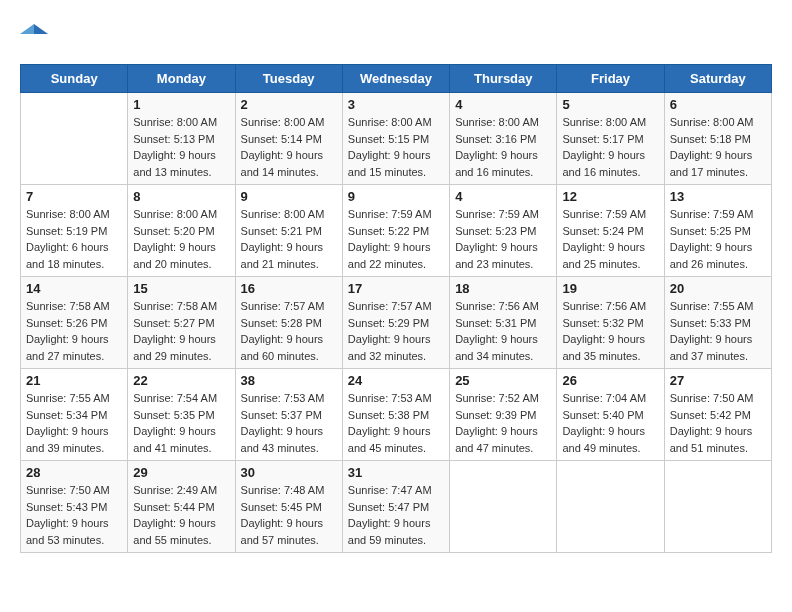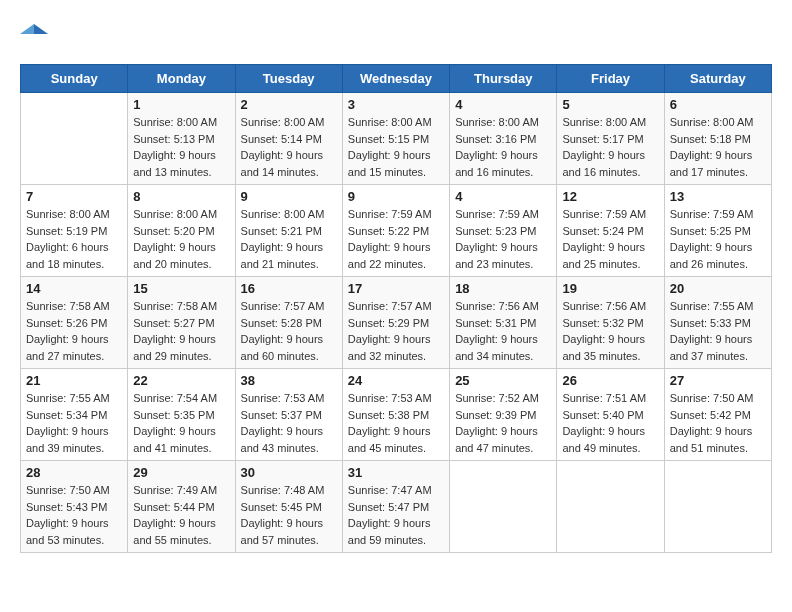--- a/index.html
+++ b/index.html
@@ -326,21 +326,21 @@
           <span class="day-number">25</span>
           <div class="day-info">
             <span>Sunrise: 7:52 AM</span><br>
             <span>Sunset: 9:39 PM</span><br>
             <span>Daylight: 9 hours and 47 minutes.</span>
           </div>
         </td>
         <td>
           <span class="day-number">26</span>
           <div class="day-info">
-            <span>Sunrise: 7:51 AM</span><br>
+            <span>Sunrise: 7:04 AM</span><br>
             <span>Sunset: 5:40 PM</span><br>
             <span>Daylight: 9 hours and 49 minutes.</span>
           </div>
         </td>
         <td>
           <span class="day-number">27</span>
           <div class="day-info">
             <span>Sunrise: 7:50 AM</span><br>
             <span>Sunset: 5:42 PM</span><br>
             <span>Daylight: 9 hours and 51 minutes.</span>
@@ -352,21 +352,21 @@
           <span class="day-number">28</span>
           <div class="day-info">
             <span>Sunrise: 7:50 AM</span><br>
             <span>Sunset: 5:43 PM</span><br>
             <span>Daylight: 9 hours and 53 minutes.</span>
           </div>
         </td>
         <td>
           <span class="day-number">29</span>
           <div class="day-info">
-            <span>Sunrise: 7:49 AM</span><br>
+            <span>Sunrise: 2:49 AM</span><br>
             <span>Sunset: 5:44 PM</span><br>
             <span>Daylight: 9 hours and 55 minutes.</span>
           </div>
         </td>
         <td>
           <span class="day-number">30</span>
           <div class="day-info">
             <span>Sunrise: 7:48 AM</span><br>
             <span>Sunset: 5:45 PM</span><br>
             <span>Daylight: 9 hours and 57 minutes.</span>

